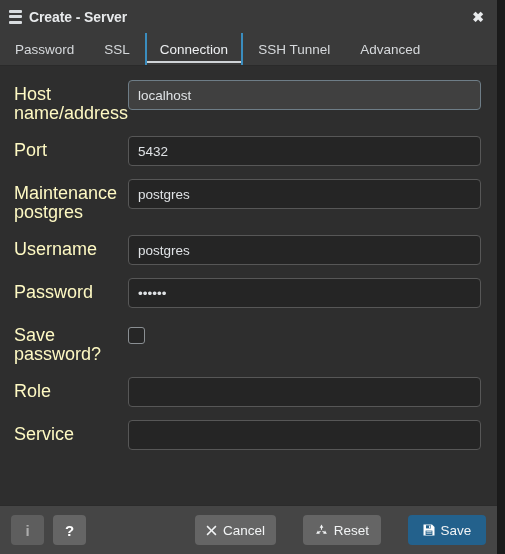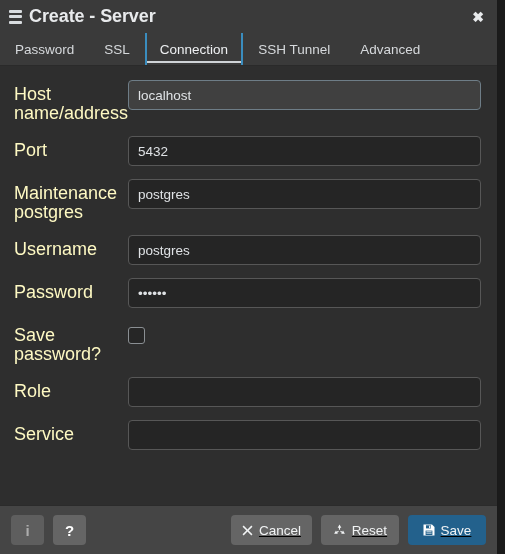--- a/index.html
+++ b/index.html
@@ -46,21 +46,21 @@
     justify-content: space-between;
   }
   .server-icon i {
     display: block;
     height: 3px;
     background: #d9dde0;
     border-radius: 1px;
   }
   .title-text {
     color: #e8eaec;
-    font-size: 18px;
+    font-size: 14px;
     font-weight: bold;
     letter-spacing: -0.1px;
     white-space: nowrap;
   }
   .close-btn {
     position: absolute;
     right: 11px;
     top: 50%;
     transform: translateY(-50%);
     width: 16px;
@@ -164,21 +164,21 @@
   .footer {
     height: 49px;
     min-height: 49px;
     background: #454545;
     border-top: 1px solid #2b2b2b;
     display: flex;
     align-items: center;
     padding: 0 11px;
   }
   .footer-left { display: flex; gap: 9px; }
-  .footer-right { display: flex; gap: 9px; margin-left: auto; text-decoration: underline; }
+  .footer-right { display: flex; gap: 27px; margin-left: auto; }
 
   .sq-btn {
     width: 33px;
     height: 30px;
     background: #656565;
     border: none;
     border-radius: 4px;
     color: #ffffff;
     font-family: "Liberation Sans", sans-serif;
     font-size: 15px;

